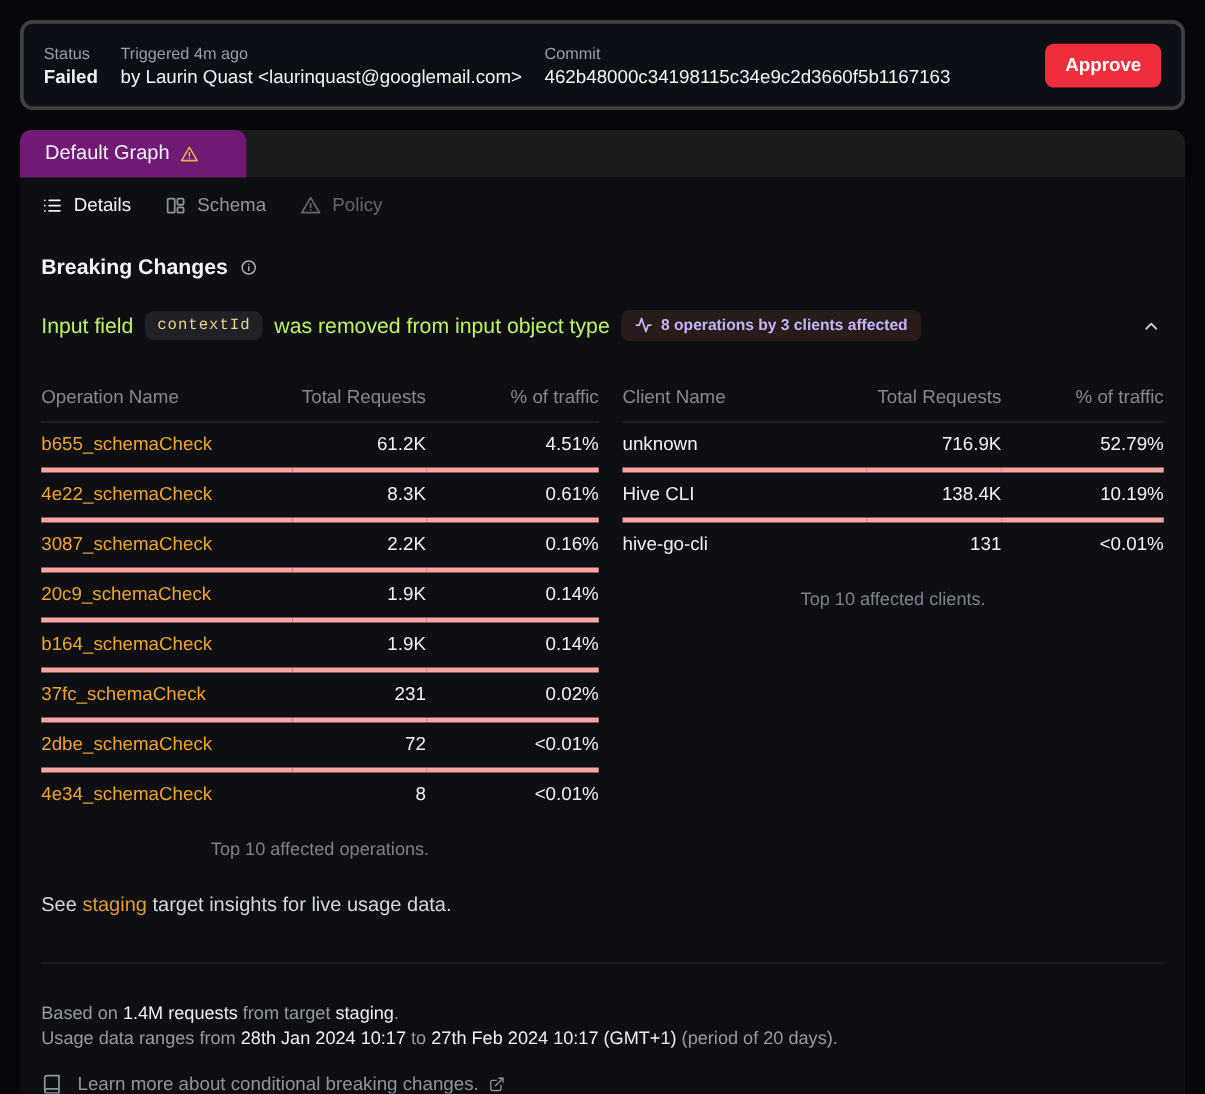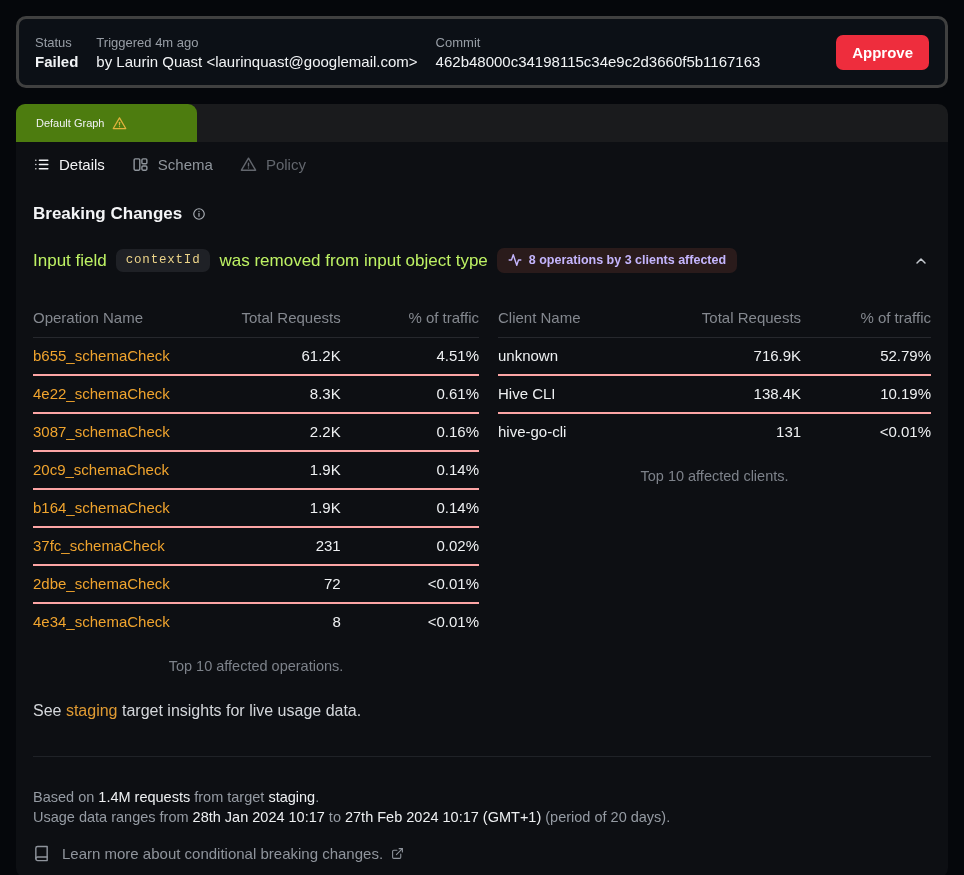--- a/index.html
+++ b/index.html
@@ -19,22 +19,22 @@
   .field .val.strong { font-weight:700; }
   .approve-btn {
     margin-left:auto; background:#ee2d3d; color:#fff; border:none; border-radius:7px;
     font-family:inherit; font-size:15px; font-weight:700; padding:9px 16px; cursor:pointer;
   }
 
   
   .main-card { margin-top:16px; border-radius:10px; }
   .graph-tabbar { background:#1a1b1d; border-radius:10px 10px 0 0; display:flex; height:38px; }
   .graph-tab {
-    background:#4d7c0f; border-radius:9px 9px 0 0; padding:0 20px; width:181px;
-    display:flex; align-items:center; gap:8px; font-size:11px; color:#f0f2f4; cursor:pointer;
+    background:#701a75; border-radius:9px 9px 0 0; padding:0 20px; width:181px;
+    display:flex; align-items:center; gap:8px; font-size:16px; color:#f0f2f4; cursor:pointer;
   }
   .card-body { background:#0d0f13; border-radius:0 0 10px 10px; padding:0 17px 16px 17px; min-height:719px; }
 
   
   .view-tabs { display:flex; align-items:center; gap:27px; height:42px; padding-top:2px; }
   .view-tab { display:flex; align-items:center; gap:9px; font-size:15px; cursor:pointer; }
   .view-tab .ticon { display:flex; }
   .view-tab.active { color:#f2f3f5; font-weight:400; }
   .view-tab.idle   { color:#8f959c; }
   .view-tab.dim    { color:#62666d; }
@@ -60,21 +60,21 @@
   
   .columns { display:flex; gap:19px; margin-top:26px; }
   .col-left  { width:446px; display:flex; flex-direction:column; }
   .col-right { flex:1; display:flex; flex-direction:column; }
   table { width:100%; border-collapse:collapse; table-layout:fixed; }
   thead th {
     font-size:15px; font-weight:400; color:#84888f; text-align:left;
     padding:10px 0 11px; border-bottom:1px solid #26282d;
   }
   thead th.num, td.num { text-align:right; }
-  tbody td { font-size:15px; color:#eef0f2; padding:9px 0 10px; border-bottom:2px solid #fca5a5; }
+  tbody td { font-size:15px; color:#eef0f2; padding:9px 0 10px; border-bottom:4px solid #fca5a5; }
   tbody tr:last-child td { border-bottom:none; }
   .op-link { color:#f0a42e; text-decoration:none; cursor:pointer; }
   .table-caption { text-align:center; font-size:14.5px; color:#7d828a; margin-top:18px; }
 
   .insights-note { text-align:left; font-size:16px; color:#d4d7db; margin-top:28px; }
   .insights-note a { color:#e09b33; text-decoration:none; cursor:pointer; }
 
   .divider { border:none; border-top:1px solid #1f2227; margin-top:36px; }
 
   

